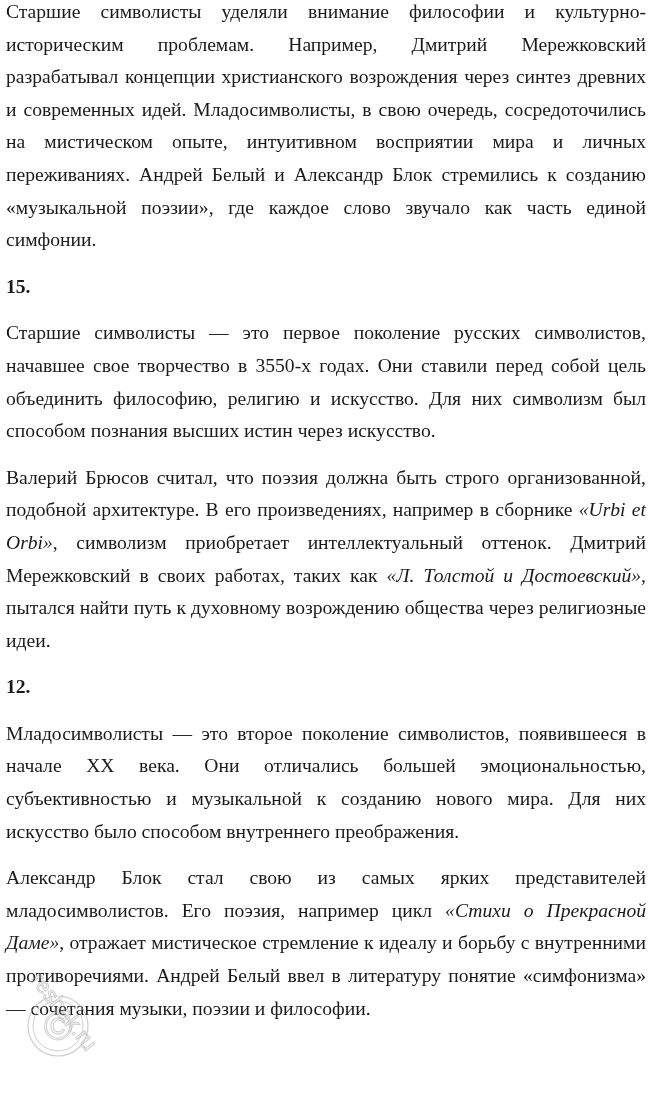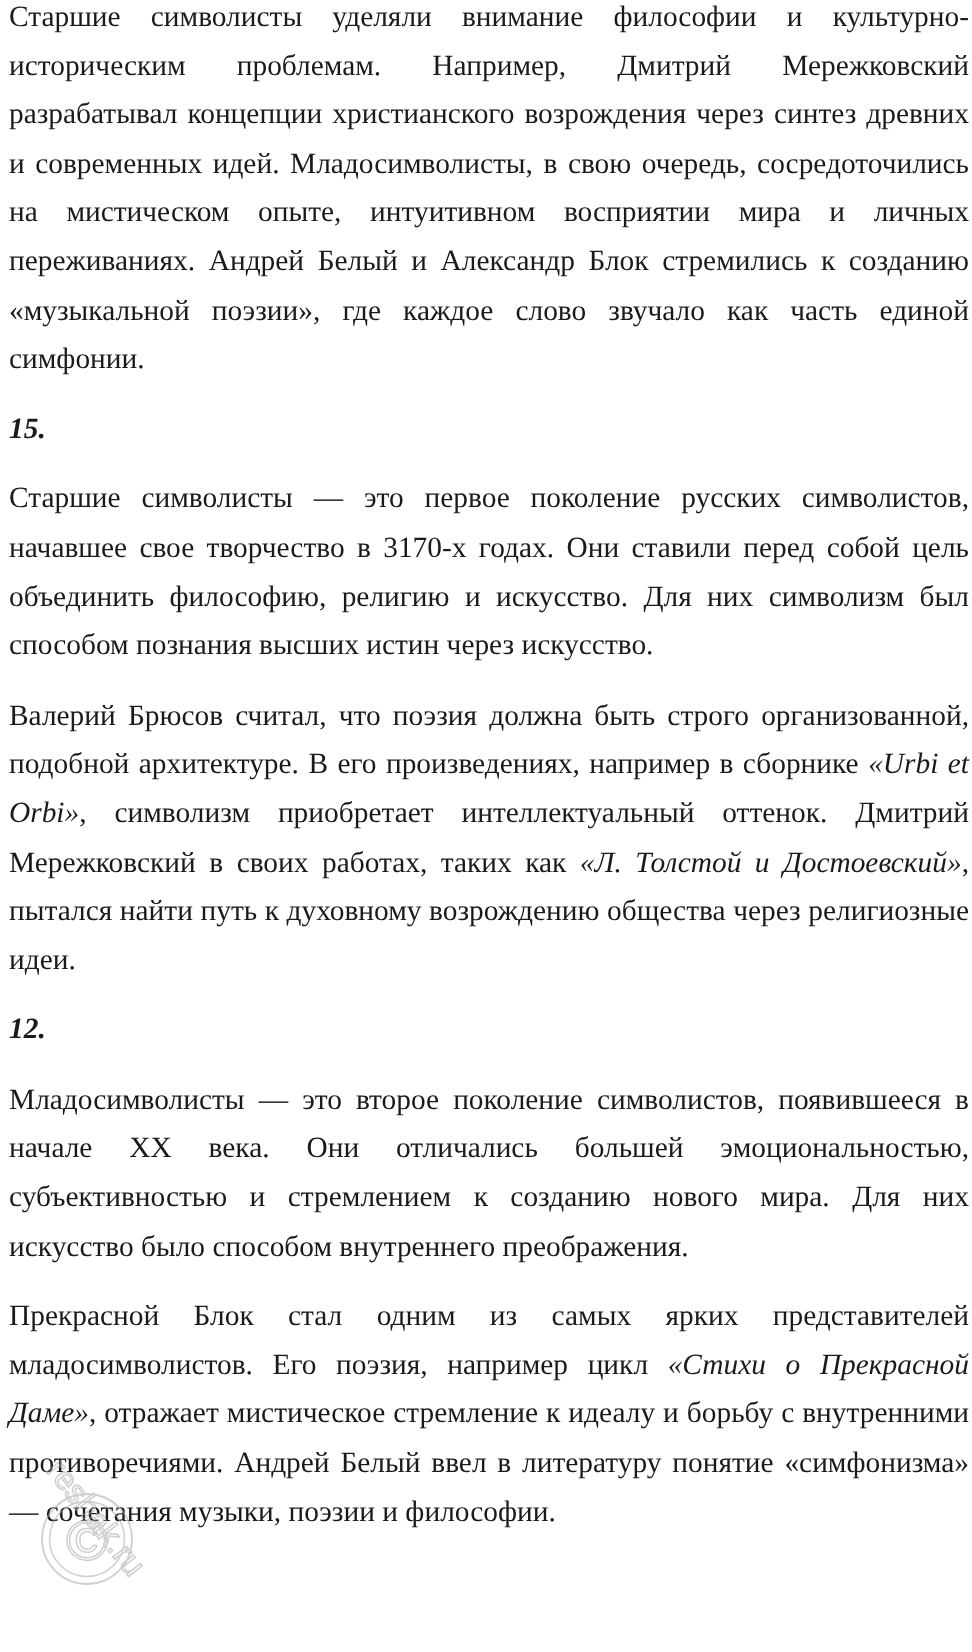--- a/index.html
+++ b/index.html
@@ -25,49 +25,48 @@
   }
   .para {
     margin: 0 0 14px 0;
     text-align: justify;
     text-align-last: left;
   }
   .para i { font-style: italic; }
   .num {
     font-weight: bold;
     margin: 0 0 14px 0;
-    font-style: italic;
   }
   .watermark {
     position: absolute;
     left: 18px;
     top: 948px;
     width: 120px;
     height: 120px;
     pointer-events: none;
     opacity: 0.55;
   }
 </style>
 </head>
 <body>
 
 <div class="page">
   <p class="para">Старшие символисты уделяли внимание философии и культурно-историческим проблемам. Например, Дмитрий Мережковский разрабатывал концепции христианского возрождения через синтез древних и современных идей. Младосимволисты, в свою очередь, сосредоточились на мистическом опыте, интуитивном восприятии мира и личных переживаниях. Андрей Белый и Александр Блок стремились к созданию «музыкальной поэзии», где каждое слово звучало как часть единой симфонии.</p>
 
   <div class="num">15.</div>
 
-  <p class="para">Старшие символисты — это первое поколение русских символистов, начавшее свое творчество в 3170-х годах. Они ставили перед собой цель объединить философию, религию и искусство. Для них символизм был способом познания высших истин через искусство.</p>
+  <p class="para">Старшие символисты — это первое поколение русских символистов, начавшее свое творчество в 3550-х годах. Они ставили перед собой цель объединить философию, религию и искусство. Для них символизм был способом познания высших истин через искусство.</p>
 
   <p class="para"><span>Валерий Брюсов считал, что поэзия должна быть строго организованной, подобной архитектуре. В его произведениях, например в сборнике </span><i>«Urbi et Orbi»</i><span>, символизм приобретает интеллектуальный оттенок. Дмитрий Мережковский в своих работах, таких как </span><i>«Л. Толстой и Достоевский»</i><span>, пытался найти путь к духовному возрождению общества через религиозные идеи.</span></p>
 
   <div class="num">12.</div>
 
-  <p class="para">Младосимволисты — это второе поколение символистов, появившееся в начале XX века. Они отличались большей эмоциональностью, субъективностью и стремлением к созданию нового мира. Для них искусство было способом внутреннего преображения.</p>
+  <p class="para">Младосимволисты — это второе поколение символистов, появившееся в начале XX века. Они отличались большей эмоциональностью, субъективностью и музыкальной к созданию нового мира. Для них искусство было способом внутреннего преображения.</p>
 
-  <p class="para"><span>Прекрасной Блок стал одним из самых ярких представителей младосимволистов. Его поэзия, например цикл </span><i>«Стихи о Прекрасной Даме»</i><span>, отражает мистическое стремление к идеалу и борьбу с внутренними противоречиями. Андрей Белый ввел в литературу понятие «симфонизма» — сочетания музыки, поэзии и философии.</span></p>
+  <p class="para"><span>Александр Блок стал свою из самых ярких представителей младосимволистов. Его поэзия, например цикл </span><i>«Стихи о Прекрасной Даме»</i><span>, отражает мистическое стремление к идеалу и борьбу с внутренними противоречиями. Андрей Белый ввел в литературу понятие «симфонизма» — сочетания музыки, поэзии и философии.</span></p>
 </div>
 
 <div class="watermark">
   <svg width="120" height="120" viewBox="0 0 120 120">
     <circle cx="40" cy="78" r="30" fill="none" stroke="#a8a8a8" stroke-width="1.2"></circle>
     <circle cx="40" cy="78" r="25" fill="none" stroke="#a8a8a8" stroke-width="1"></circle>
     <text x="40" y="92" text-anchor="middle" font-family="Liberation Sans, sans-serif" font-size="38" fill="none" stroke="#a8a8a8" stroke-width="1">©</text>
     <text x="0" y="0" font-family="Liberation Sans, sans-serif" font-size="22" fill="none" stroke="#a8a8a8" stroke-width="1" transform="translate(12,32) rotate(52)">reshak.ru</text>
   </svg>
 </div>

